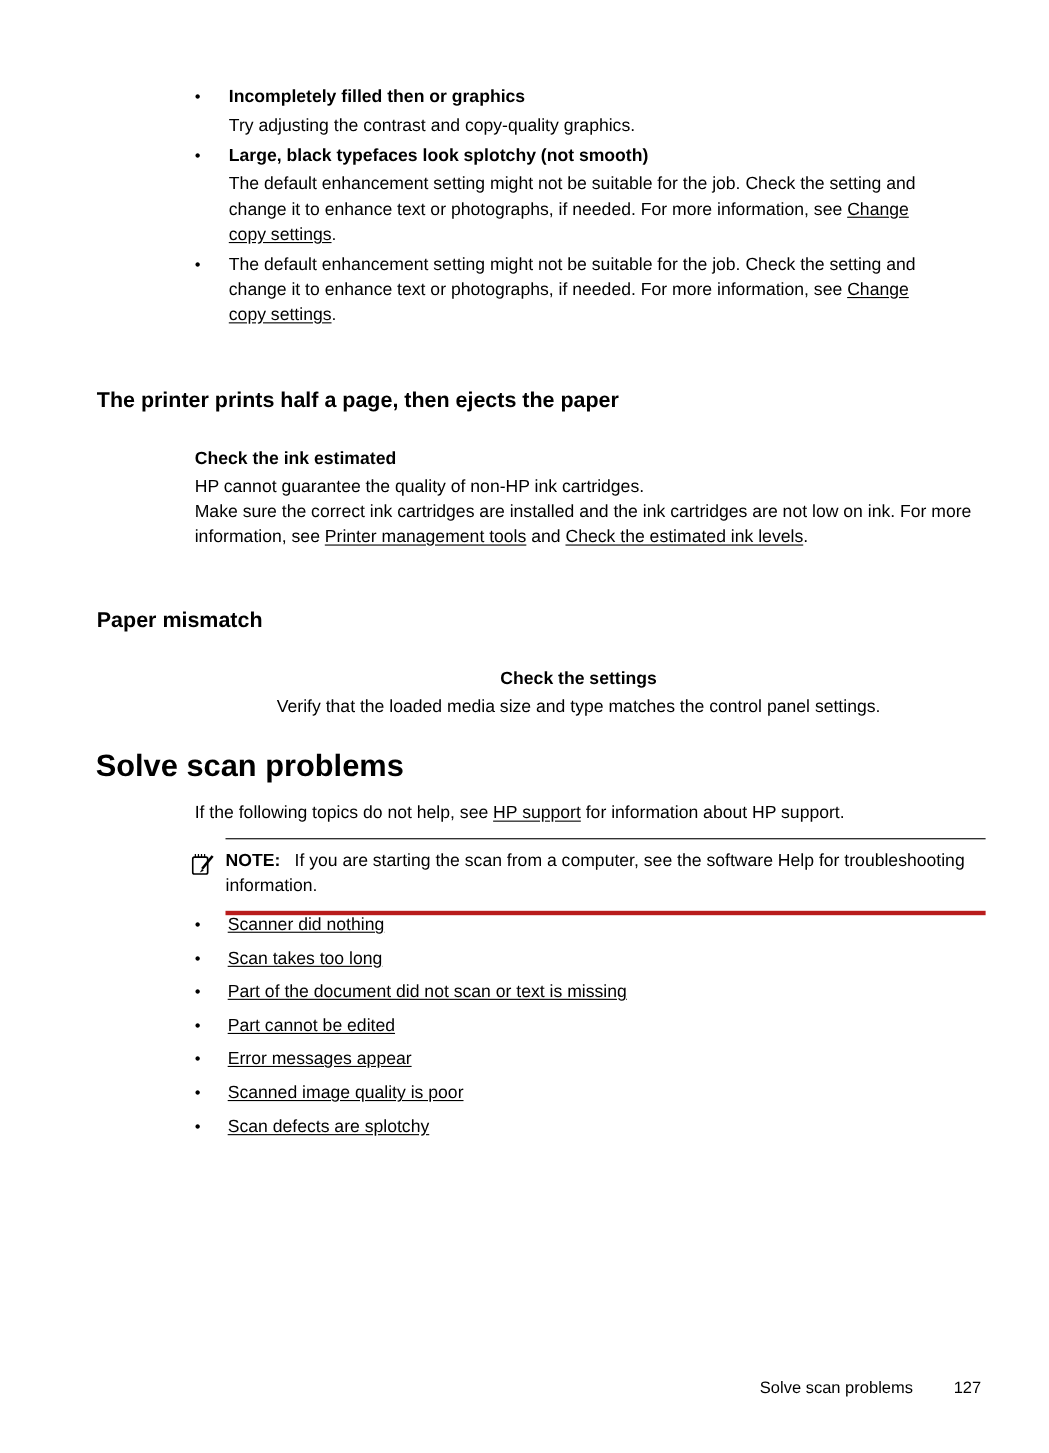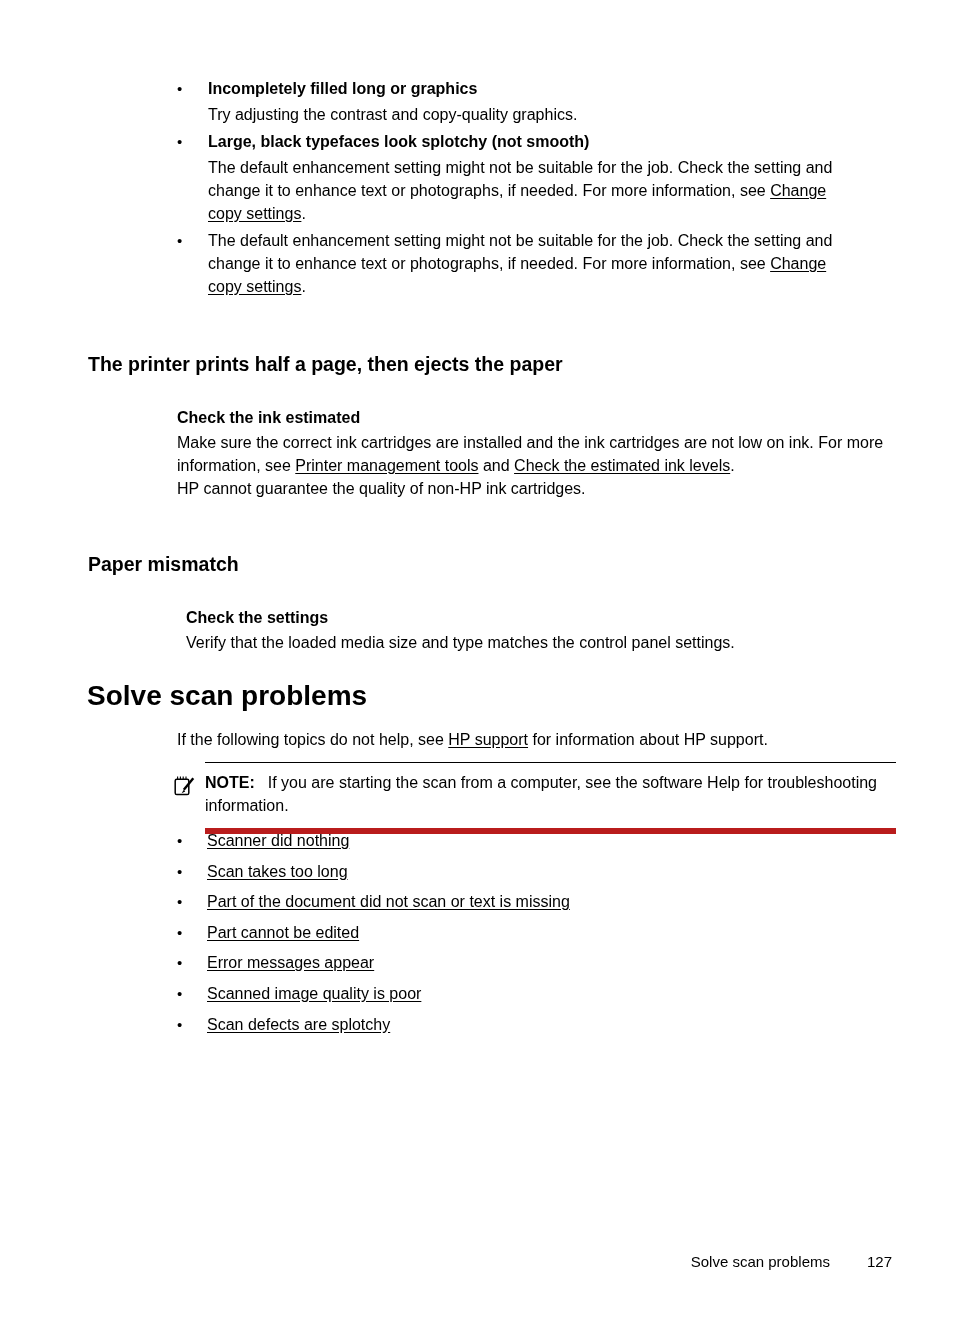--- a/index.html
+++ b/index.html
@@ -23,42 +23,42 @@
   .blist { list-style: none; margin: 0; padding: 0; }
   .blist li { display: flex; align-items: flex-start; }
   .blist li + li { margin-top: 4px; }
   .bullet { width: 31px; flex: 0 0 31px; font-size: 15px; }
   .item-title { font-weight: bold; margin-bottom: 3px; }
 
   .lnk { color: #000000; text-decoration: underline; text-underline-offset: 2px; cursor: pointer; }
 
   .note {
     border-top: 1px solid #000;
-    border-bottom: 6px solid #b91c1c;
+    border-bottom: 4px solid #b91c1c;
     padding: 8px 0 11px 0;
   }
   .note-label { font-weight: bold; padding-right: 13px; }
   .note-icon { position: absolute; left: -31px; top: 12px; width: 21px; height: 21px; }
 
   .topics li { line-height: 26.6px; }
   .topics .bullet { width: 30px; flex-basis: 30px; }
 
   .footer { display: flex; gap: 37px; font-size: 15px; line-height: 20px; white-space: nowrap; }
   .nowrap { white-space: nowrap; }
 </style>
 </head>
 <body>
 
 <div class="page">
 
   <ul class="blist abs" style="left:177px; top:77px; width:661px;">
       <li>
         <span class="bullet">•</span>
         <div>
-          <div class="item-title">Incompletely filled long or graphics</div>
+          <div class="item-title">Incompletely filled then or graphics</div>
           <div><span>Try adjusting the contrast and copy-quality graphics.</span></div>
         </div>
       </li>
       <li>
         <span class="bullet">•</span>
         <div>
           <div class="item-title">Large, black typefaces look splotchy (not smooth)</div>
           <div><span>The default enhancement setting might not be suitable for the job. Check the setting and change it to enhance text or photographs, if needed. For more information, see </span><a class="lnk">Change copy settings</a><span>.</span></div>
         </div>
       </li>
@@ -67,27 +67,27 @@
         <div>
           <div><span>The default enhancement setting might not be suitable for the job. Check the setting and change it to enhance text or photographs, if needed. For more information, see </span><a class="lnk">Change copy settings</a><span>.</span></div>
         </div>
       </li>
     </ul>
 
   <div class="h2 abs" style="left:88px; top:352px;text-align:center;">The printer prints half a page, then ejects the paper</div>
 
   <div class="abs" style="left:177px; top:406px; width:710px;">
     <div class="sub-title">Check the ink estimated</div>
+    <div><span>HP cannot guarantee the quality of non-HP ink cartridges.</span></div>
     <div><span>Make sure the correct ink cartridges are installed and the ink cartridges are not low on ink. For more information, see </span><a class="lnk">Printer management tools</a><span> and </span><a class="lnk">Check the estimated ink levels</a><span>.</span></div>
-    <div><span>HP cannot guarantee the quality of non-HP ink cartridges.</span></div>
   </div>
 
   <div class="h2 abs" style="left:88px; top:552px;">Paper mismatch</div>
 
-  <div class="abs" style="left:186px; top:606px; width:710px;">
+  <div class="abs" style="left:171px; top:606px; width:710px;text-align:center;">
     <div class="sub-title">Check the settings</div>
     <div><span>Verify that the loaded media size and type matches the control panel settings.</span></div>
   </div>
 
   <div class="h1 abs" style="left:87px; top:678px;">Solve scan problems</div>
 
   <div class="abs nowrap" style="left:177px; top:728px;"><span>If the following topics do not help, see </span><a class="lnk">HP support</a><span> for information about HP support.</span></div>
 
   <div class="note abs" style="left:205px; top:762px; width:691px;">
     <span class="note-icon">

